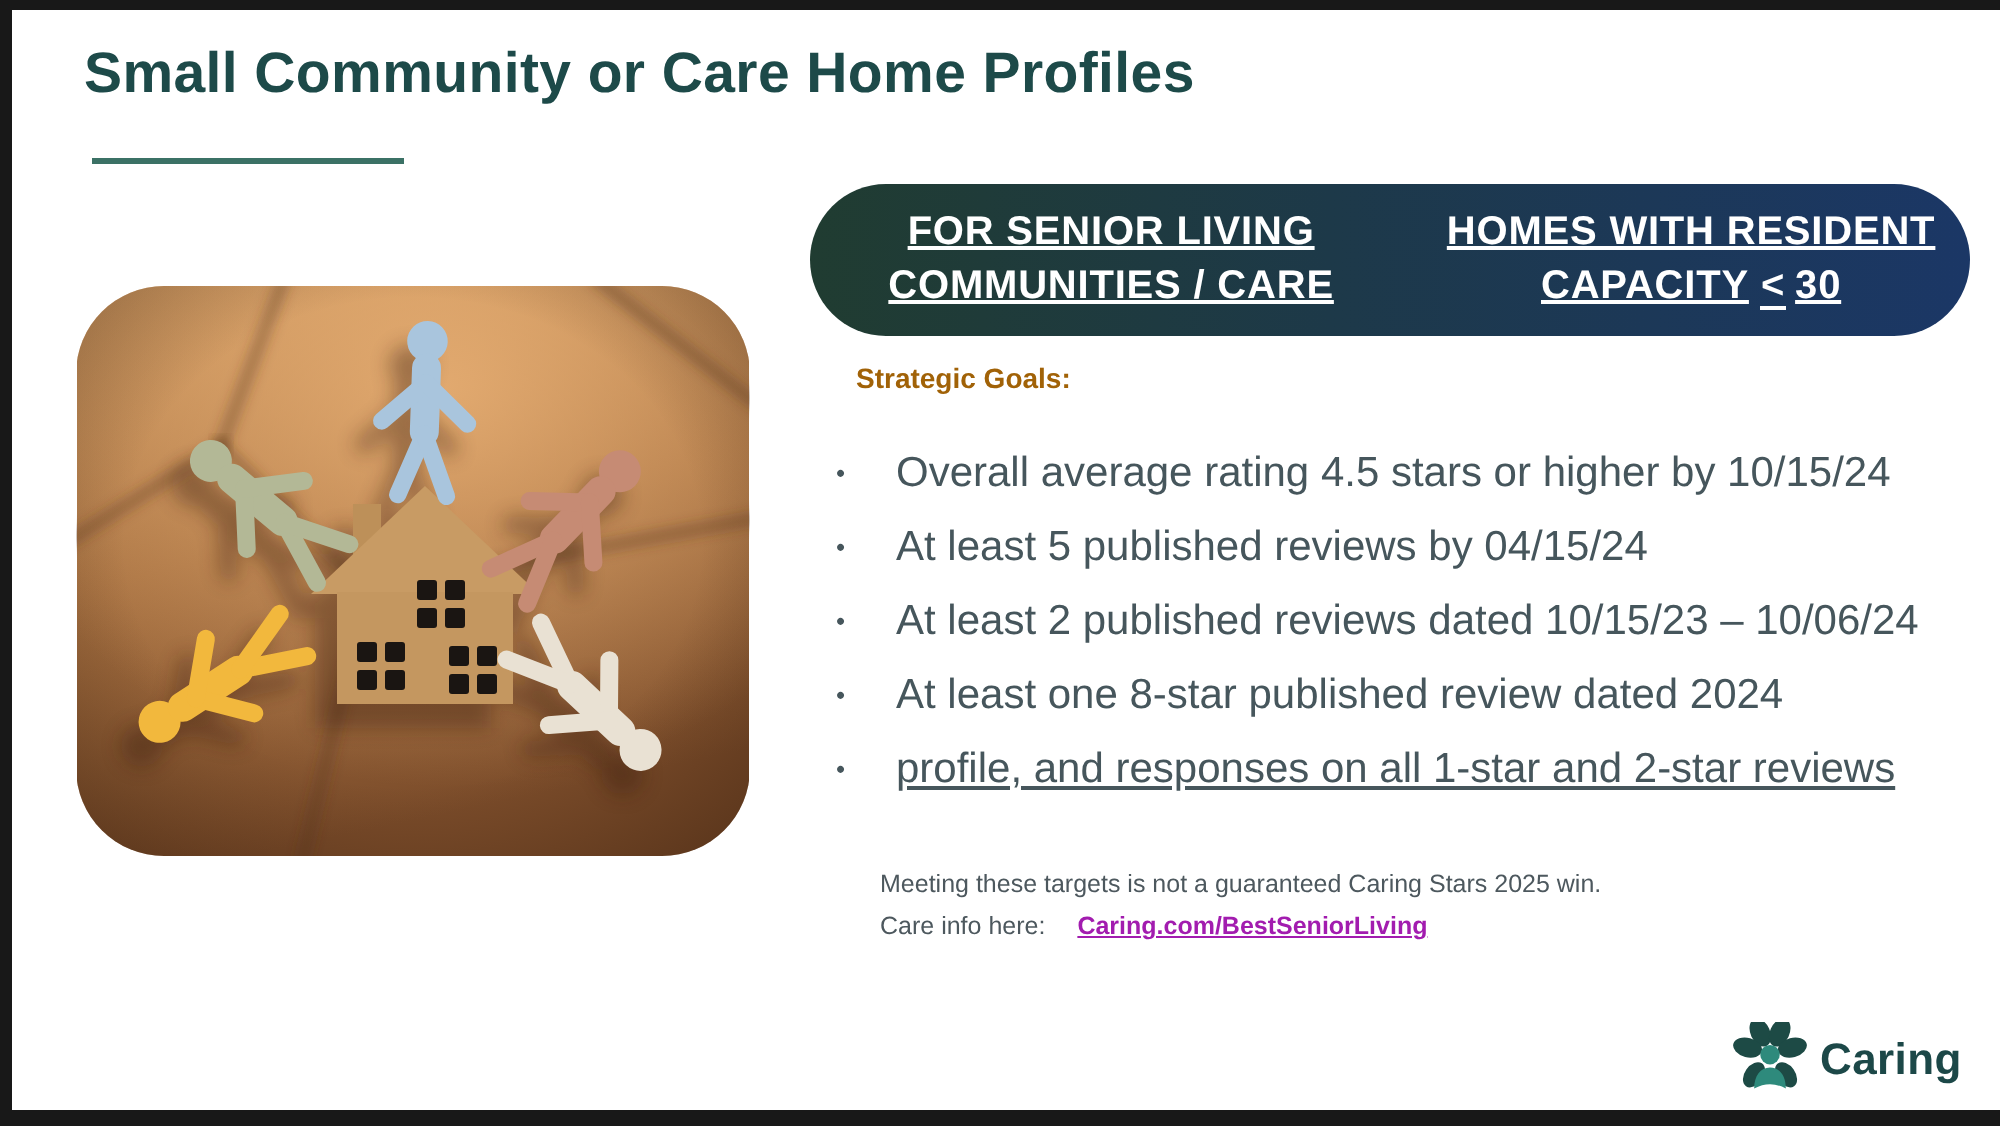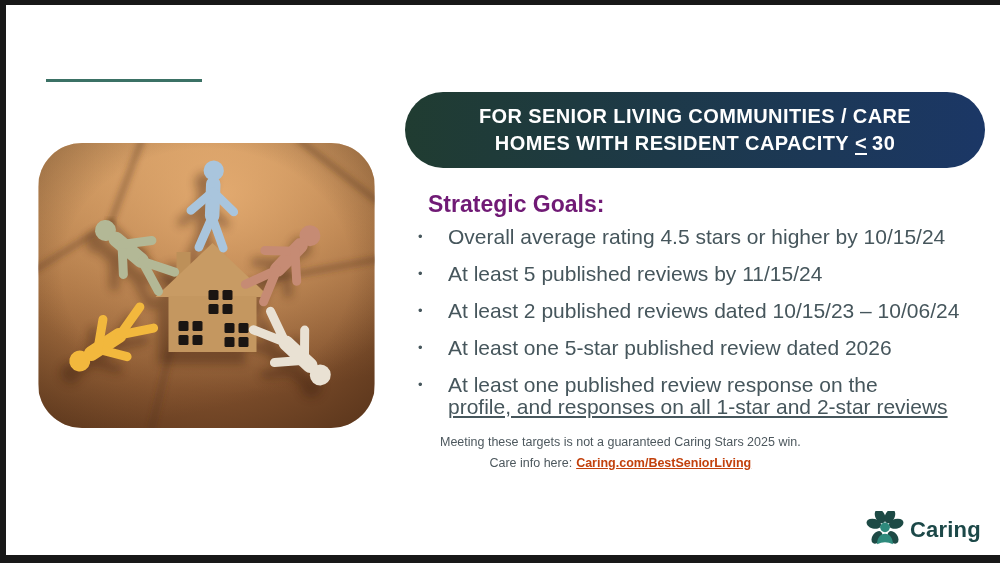--- a/index.html
+++ b/index.html
@@ -24,47 +24,48 @@
   .photo{
     position:absolute;left:32px;top:138px;width:337px;height:285px;
     border-radius:44px;overflow:hidden;
   }
   .photo svg{display:block;width:100%;height:100%;}
   
   .banner{
     position:absolute;left:399px;top:87px;width:580px;height:76px;
     border-radius:38px;
     background:linear-gradient(90deg,#203c31 0%,#1d3949 45%,#1b3766 100%);
-    color:#ffffff;display:flex;flex-direction:column;align-items:center;justify-content:center;
-    font-weight:bold;font-size:20px;letter-spacing:.4px;line-height:27px;text-align:center;
+    color:#ffffff;display:flex;flex-direction:row;align-items:center;justify-content:center;
+    font-weight:bold;font-size:20px;letter-spacing:.4px;line-height:27px;text-align:center;text-decoration:underline;
   }
   .lte{border-bottom:2.5px solid #ffffff;display:inline-block;line-height:20px;margin:0 5px 0 6px;}
   
   .goals-heading{
-    position:absolute;left:422px;top:186px;
-    font-size:23px;font-weight:bold;color:#701a75;
+    position:absolute;left:422px;top:176px;
+    font-size:14px;font-weight:bold;color:#a16207;
   }
   .bullets{position:absolute;left:412px;top:221px;width:572px;}
   .brow{display:grid;grid-template-columns:30px 1fr;margin-bottom:15px;color:#46565c;}
   .bdot{font-size:13px;padding-top:3px;}
   .btxt{font-size:21px;line-height:22px;}
   .cont{display:block;text-decoration:underline;}
   
-  .fineprint{position:absolute;left:434px;top:427px;font-size:12.5px;line-height:21px;color:#4d585e;text-align:center;}
-  .link{color:#c2410c;font-weight:bold;text-decoration:underline;margin-left:4px;cursor:pointer;}
+  .fineprint{position:absolute;left:434px;top:427px;font-size:12.5px;line-height:21px;color:#4d585e;}
+  .link{color:#a21caf;font-weight:bold;text-decoration:underline;margin-left:16px;cursor:pointer;}
   
   .logo{position:absolute;left:860px;top:506px;display:flex;align-items:center;}
   .logo-icon{width:38px;height:38px;}
   .logo-text{font-size:22px;font-weight:bold;color:#1c4848;margin-left:6px;letter-spacing:.2px;}
 </style>
 </head>
 <body>
 
 <div class="slide">
 
+  <div class="title">Small Community or Care Home Profiles</div>
   <div class="title-underline"></div>
 
   <div class="photo" title="Wooden cutout people in blue, green, terracotta, yellow and cream arranged in a circle around a wooden house on brown tufted leather">
     <svg viewBox="0 0 336 285">
       <defs>
         <linearGradient id="leather" x1="0" y1="0" x2="0.25" y2="1">
           <stop offset="0" stop-color="#cd9860"></stop>
           <stop offset="0.5" stop-color="#a87242"></stop>
           <stop offset="1" stop-color="#7b4c2a"></stop>
         </linearGradient>
@@ -152,33 +153,33 @@
 
   <div class="goals-heading">Strategic Goals:</div>
 
   <div class="bullets">
     <div class="brow">
       <span class="bdot">•</span>
       <span class="btxt"><span>Overall average rating 4.5 stars or higher by 10/15/24</span><span class="cont"></span></span>
     </div>
     <div class="brow">
       <span class="bdot">•</span>
-      <span class="btxt"><span>At least 5 published reviews by 11/15/24</span><span class="cont"></span></span>
+      <span class="btxt"><span>At least 5 published reviews by 04/15/24</span><span class="cont"></span></span>
     </div>
     <div class="brow">
       <span class="bdot">•</span>
       <span class="btxt"><span>At least 2 published reviews dated 10/15/23 – 10/06/24</span><span class="cont"></span></span>
     </div>
     <div class="brow">
       <span class="bdot">•</span>
-      <span class="btxt"><span>At least one 5-star published review dated 2026</span><span class="cont"></span></span>
-    </div>
-    <div class="brow">
-      <span class="bdot">•</span>
-      <span class="btxt"><span>At least one published review response on the</span><span class="cont">profile, and responses on all 1-star and 2-star reviews</span></span>
+      <span class="btxt"><span>At least one 8-star published review dated 2024</span><span class="cont"></span></span>
+    </div>
+    <div class="brow">
+      <span class="bdot">•</span>
+      <span class="btxt"><span class="cont">profile, and responses on all 1-star and 2-star reviews</span></span>
     </div>
   </div>
 
   <div class="fineprint">
     <div>Meeting these targets is not a guaranteed Caring Stars 2025 win.</div>
     <div><span>Care info here:</span><a class="link">Caring.com/BestSeniorLiving</a></div>
   </div>
 
   <div class="logo">
     <svg class="logo-icon" viewBox="0 0 36 36">

